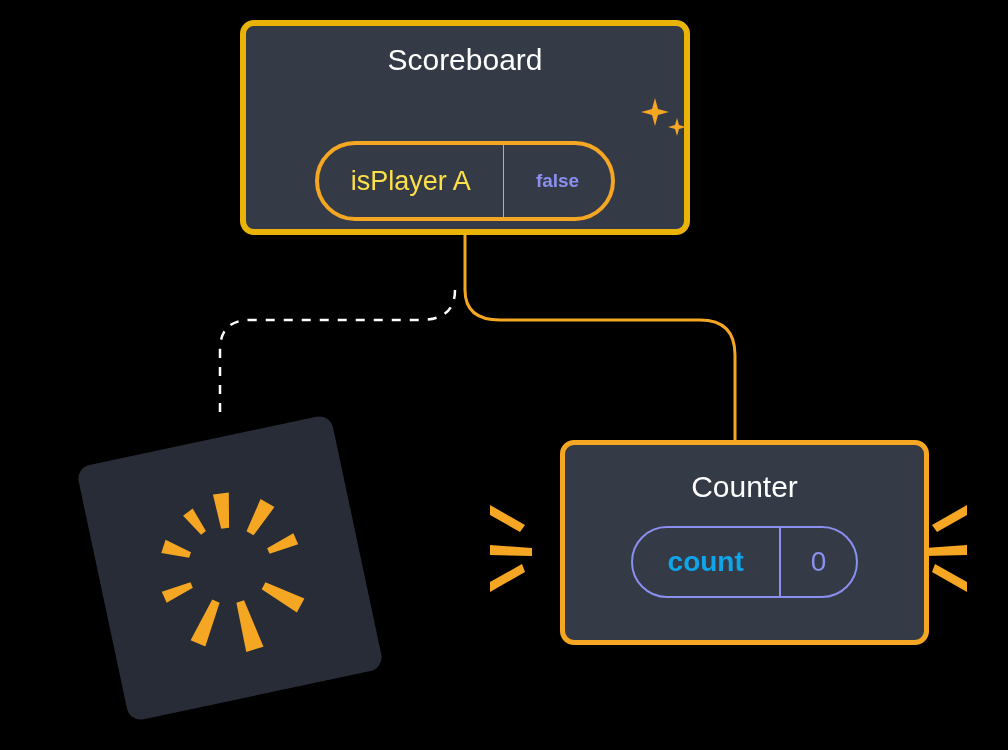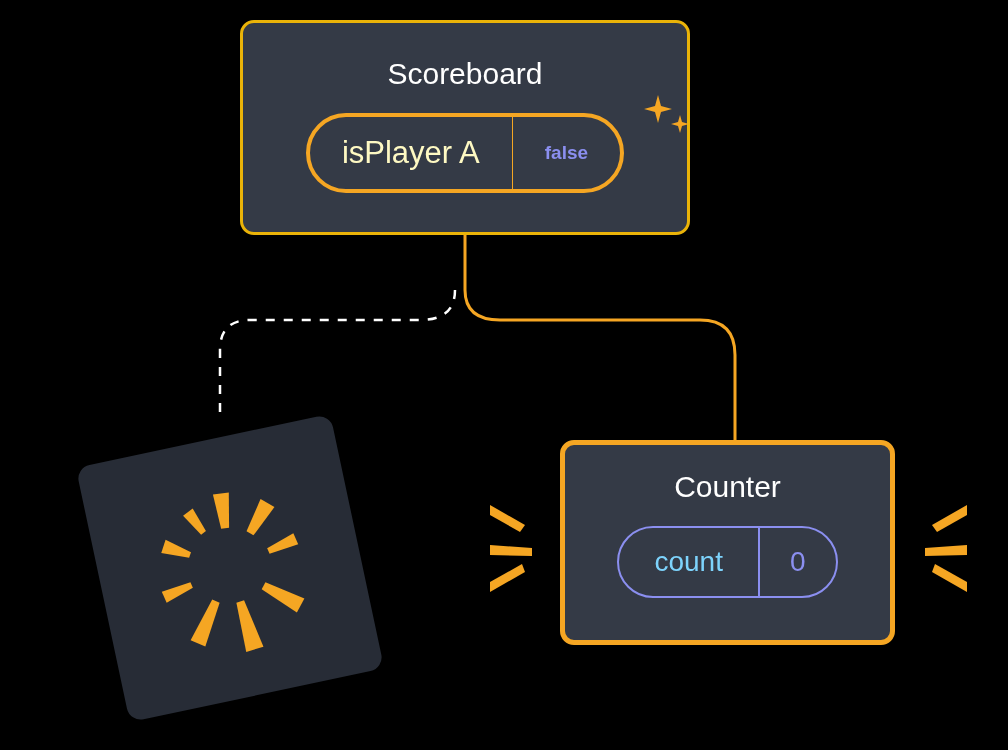--- a/index.html
+++ b/index.html
@@ -15,47 +15,48 @@
       position: relative;
       overflow: hidden;
     }
     .scoreboard-box {
       position: absolute;
       left: 240px;
       top: 20px;
       width: 450px;
       height: 215px;
       background: #343a46;
-      border: 3px solid #eab308;
+      border: 6px solid #eab308;
       border-radius: 14px;
       display: flex;
       flex-direction: column;
       align-items: center;
-      padding-top: 34px;
+      padding-top: 17px;
+      gap: 42px;
     }
     .scoreboard-title {
       color: #fff;
       font-size: 30px;
       font-weight: 400;
       margin-bottom: 22px;
     }
     .scoreboard-pill {
       display: flex;
       border: 4px solid #f5a623;
       border-radius: 50px;
       overflow: hidden;
       height: 80px;
     }
     .pill-left {
       padding: 0 32px;
       display: flex;
       align-items: center;
       justify-content: center;
-      color: #fef9c3;
-      font-size: 31px;
+      color: #fde047;
+      font-size: 27px;
       font-weight: 400;
       border-right: 1px solid #f5a623;
     }
     .pill-right {
       padding: 0 32px;
       display: flex;
       align-items: center;
       justify-content: center;
       color: #8b8ff0;
       font-size: 19px;
@@ -63,21 +64,21 @@
     }
     .sparkles {
       position: absolute;
       right: -8px;
       top: 68px;
     }
     .counter-box {
       position: absolute;
       left: 560px;
       top: 440px;
-      width: 335px;
+      width: 369px;
       height: 205px;
       background: #343a46;
       border: 5px solid #f5a623;
       border-radius: 14px;
       display: flex;
       flex-direction: column;
       align-items: center;
       padding-top: 25px;
     }
     .counter-title {
@@ -91,23 +92,23 @@
       border: 2px solid #8b8ff0;
       border-radius: 50px;
       overflow: hidden;
       height: 72px;
     }
     .counter-pill-left {
       padding: 0 35px;
       display: flex;
       align-items: center;
       justify-content: center;
-      color: #7dd3fc;
+      color: #0ea5e9;
       font-size: 28px;
-      font-weight: 400;
+      font-weight: 700;
       border-right: 2px solid #8b8ff0;
     }
     .counter-pill-right {
       padding: 0 30px;
       display: flex;
       align-items: center;
       justify-content: center;
       color: #8b8ff0;
       font-size: 28px;
       font-weight: 400;

